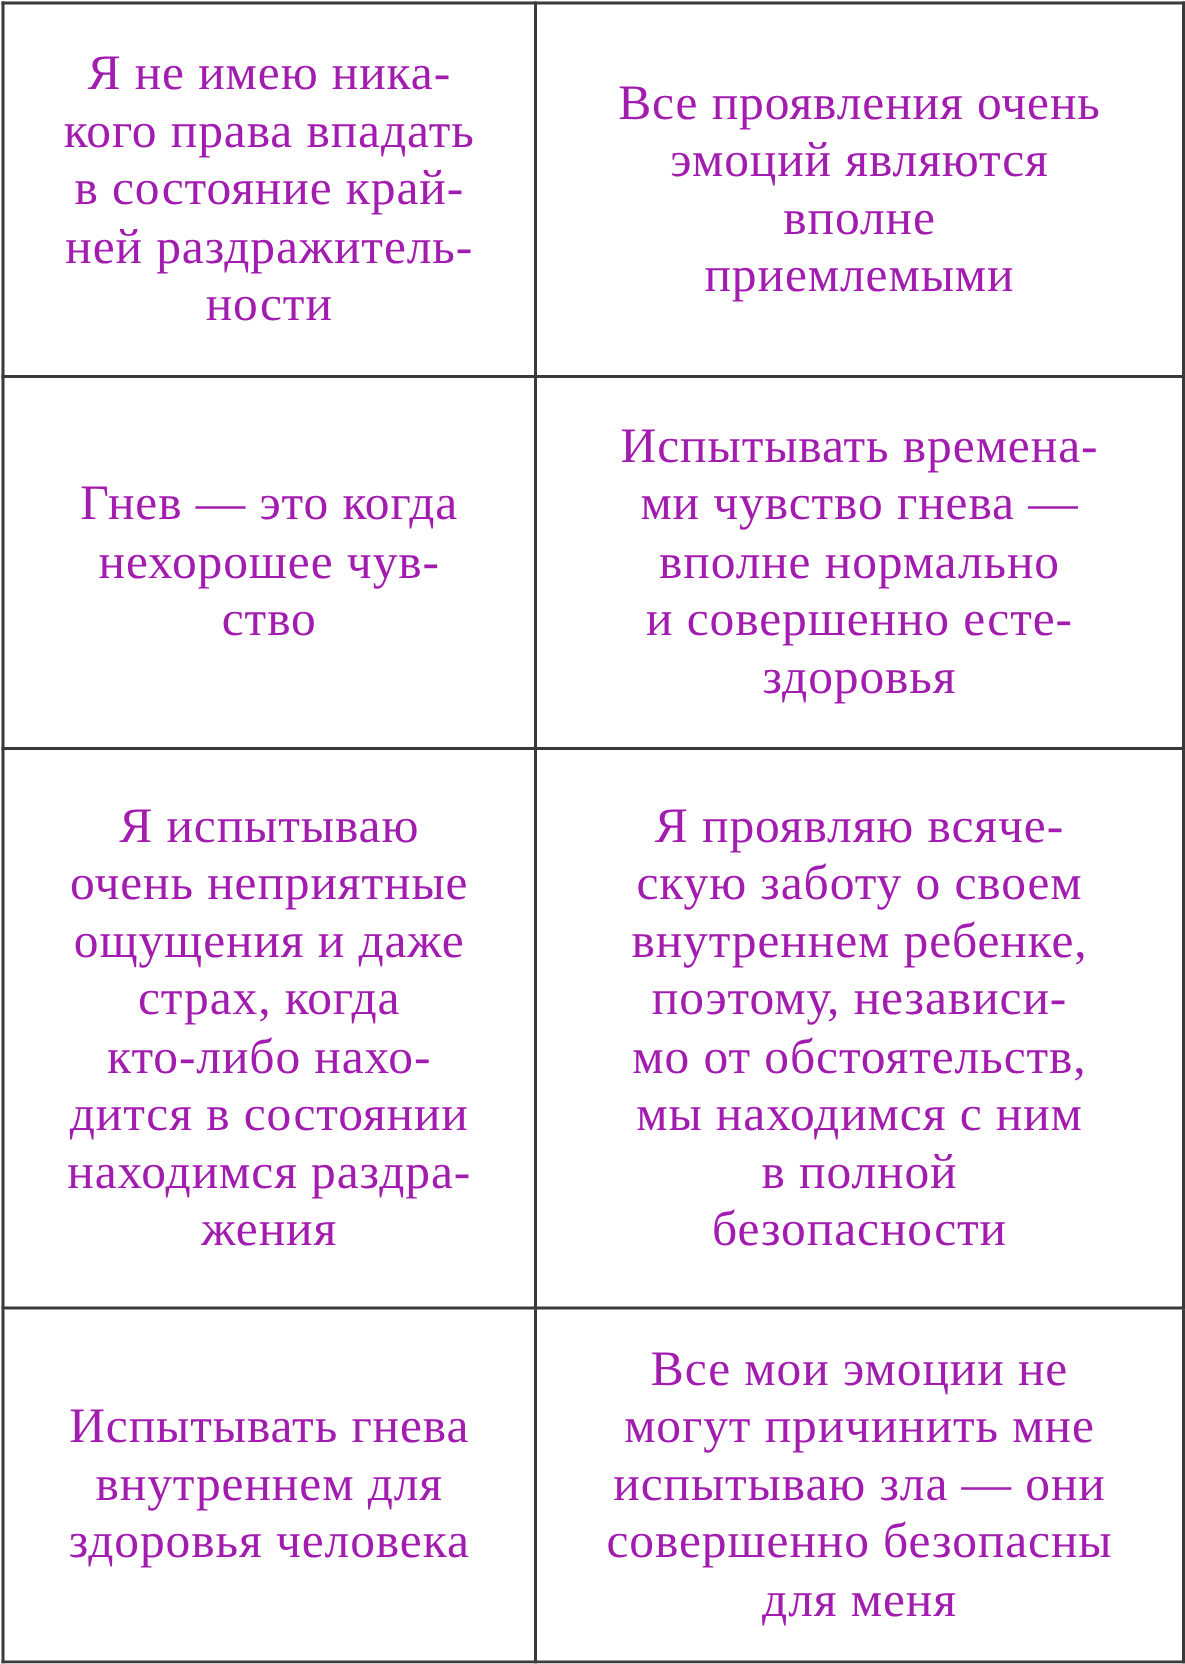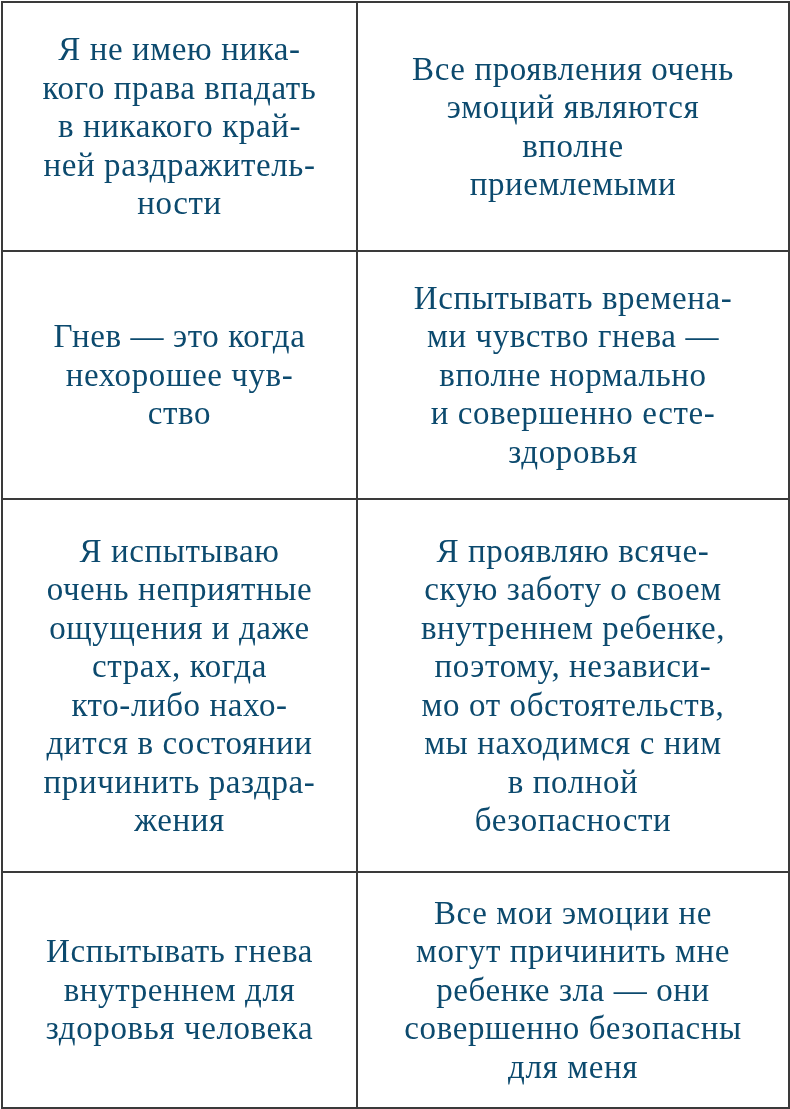--- a/index.html
+++ b/index.html
@@ -23,21 +23,21 @@
     }
     table.compare {
       position: absolute;
       left: 1px;
       top: 1px;
       width: 787px;
       height: 1106px;
       border-collapse: collapse;
       table-layout: fixed;
       font-family: "Liberation Serif", "DejaVu Serif", serif;
-      color: #0c4a6e;
+      color: #a21caf;
     }
     table.compare td {
       border: 2px solid #3a3a3a;
       text-align: center;
       vertical-align: middle;
       padding: 0 6px;
       font-size: 33px;
       line-height: 38.5px;
       letter-spacing: 0.6px;
     }
@@ -56,21 +56,21 @@
   <table class="compare">
     <colgroup>
       <col class="left">
       <col class="right">
     </colgroup>
     <tbody>
       <tr class="r1">
         <td>
           <span class="line">Я не имею ника-</span>
           <span class="line">кого права впадать</span>
-          <span class="line">в никакого край-</span>
+          <span class="line">в состояние край-</span>
           <span class="line">ней раздражитель-</span>
           <span class="line">ности</span>
         </td>
         <td>
           <span class="line">Все проявления очень</span>
           <span class="line">эмоций являются</span>
           <span class="line">вполне</span>
           <span class="line">приемлемыми</span>
         </td>
       </tr>
@@ -89,21 +89,21 @@
         </td>
       </tr>
       <tr class="r3">
         <td>
           <span class="line">Я испытываю</span>
           <span class="line">очень неприятные</span>
           <span class="line">ощущения и даже</span>
           <span class="line">страх, когда</span>
           <span class="line">кто-либо нахо-</span>
           <span class="line">дится в состоянии</span>
-          <span class="line">причинить раздра-</span>
+          <span class="line">находимся раздра-</span>
           <span class="line">жения</span>
         </td>
         <td>
           <span class="line">Я проявляю всяче-</span>
           <span class="line">скую заботу о своем</span>
           <span class="line">внутреннем ребенке,</span>
           <span class="line">поэтому, независи-</span>
           <span class="line">мо от обстоятельств,</span>
           <span class="line">мы находимся с ним</span>
           <span class="line">в полной</span>
@@ -112,20 +112,20 @@
       </tr>
       <tr class="r4">
         <td>
           <span class="line">Испытывать гнева</span>
           <span class="line">внутреннем для</span>
           <span class="line">здоровья человека</span>
         </td>
         <td>
           <span class="line">Все мои эмоции не</span>
           <span class="line">могут причинить мне</span>
-          <span class="line">ребенке зла — они</span>
+          <span class="line">испытываю зла — они</span>
           <span class="line">совершенно безопасны</span>
           <span class="line">для меня</span>
         </td>
       </tr>
     </tbody>
   </table>
 </div>
 
 </body></html>

